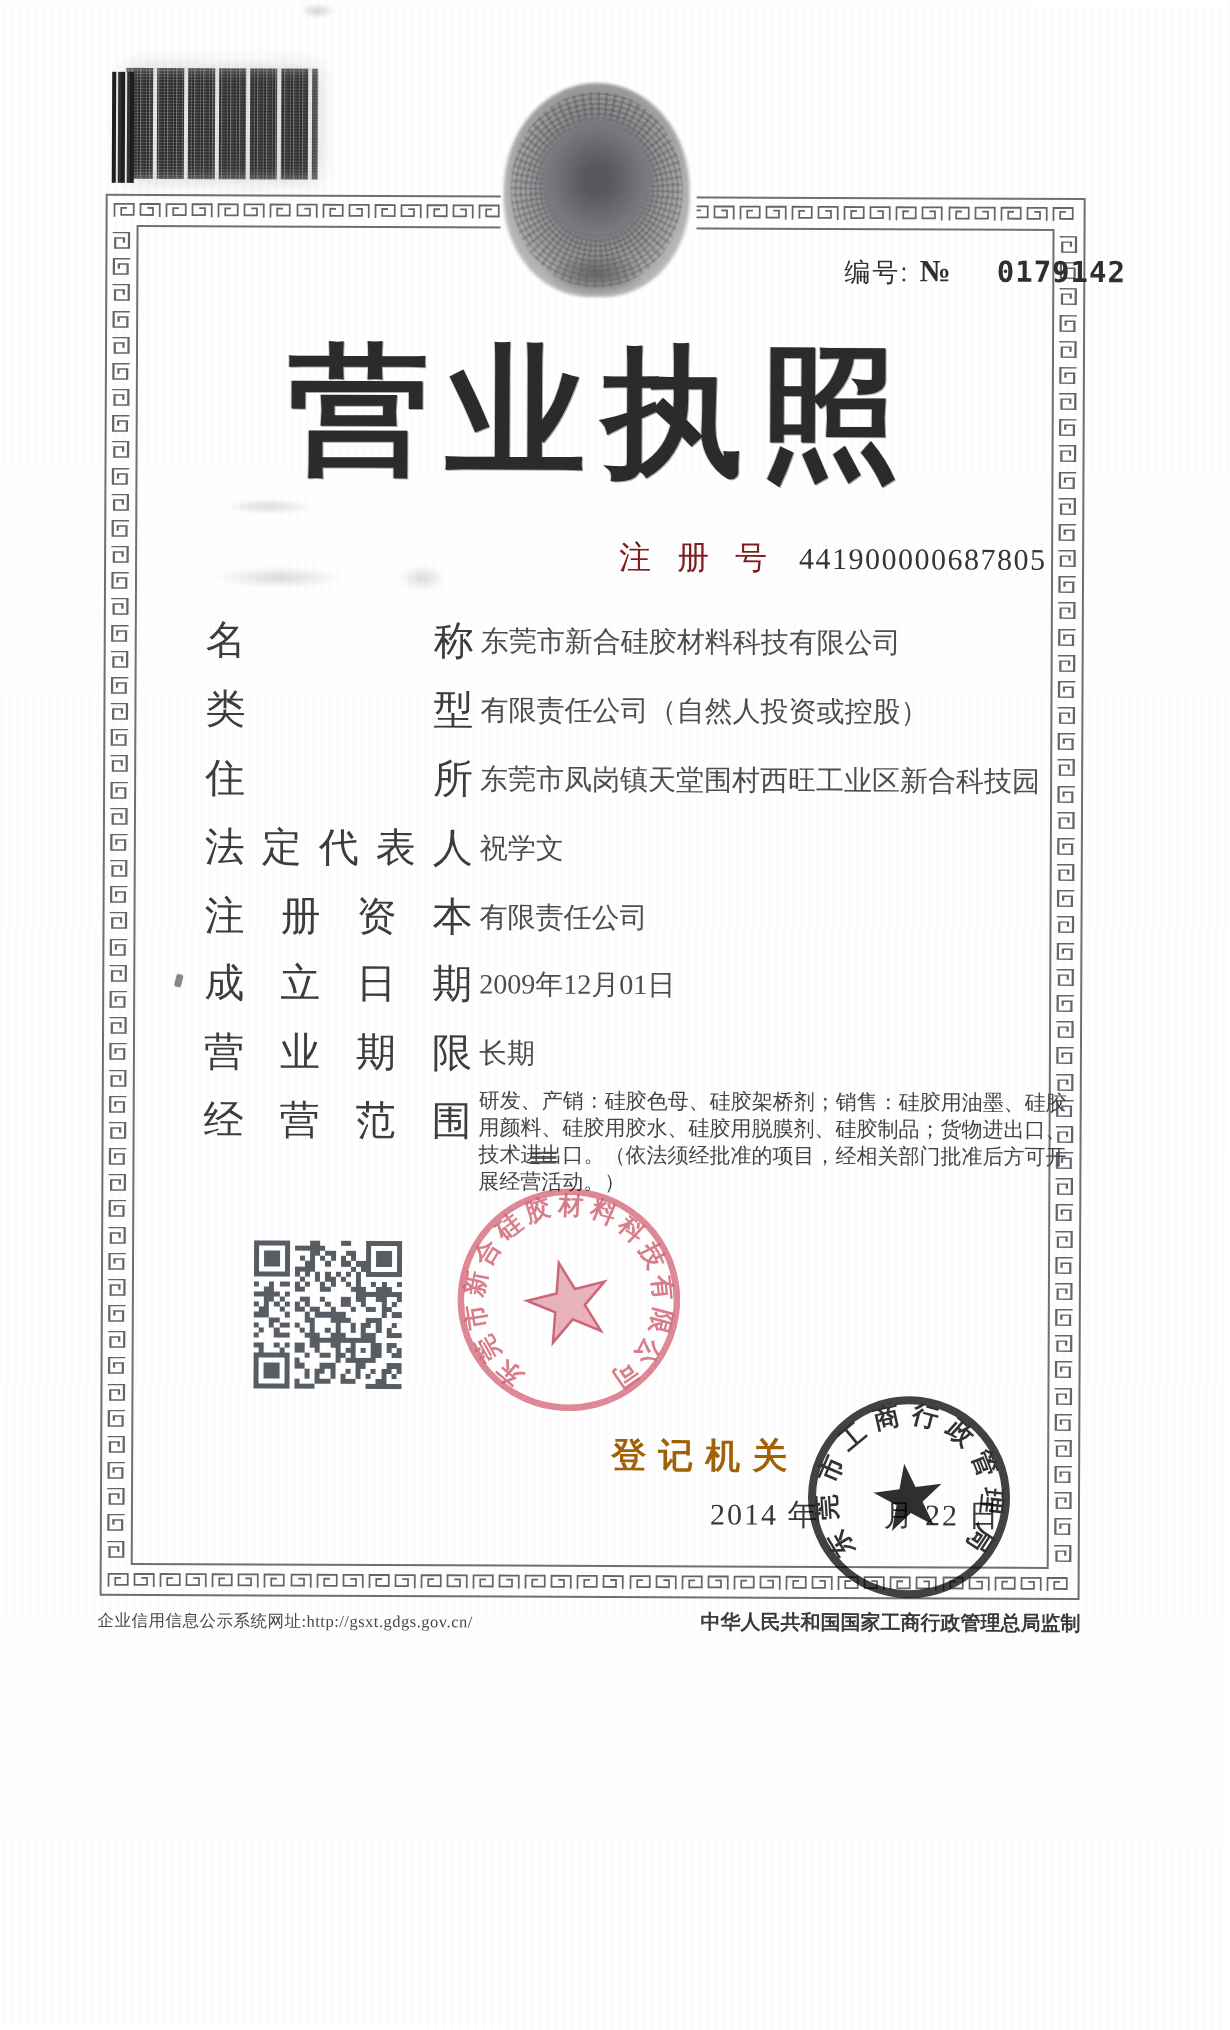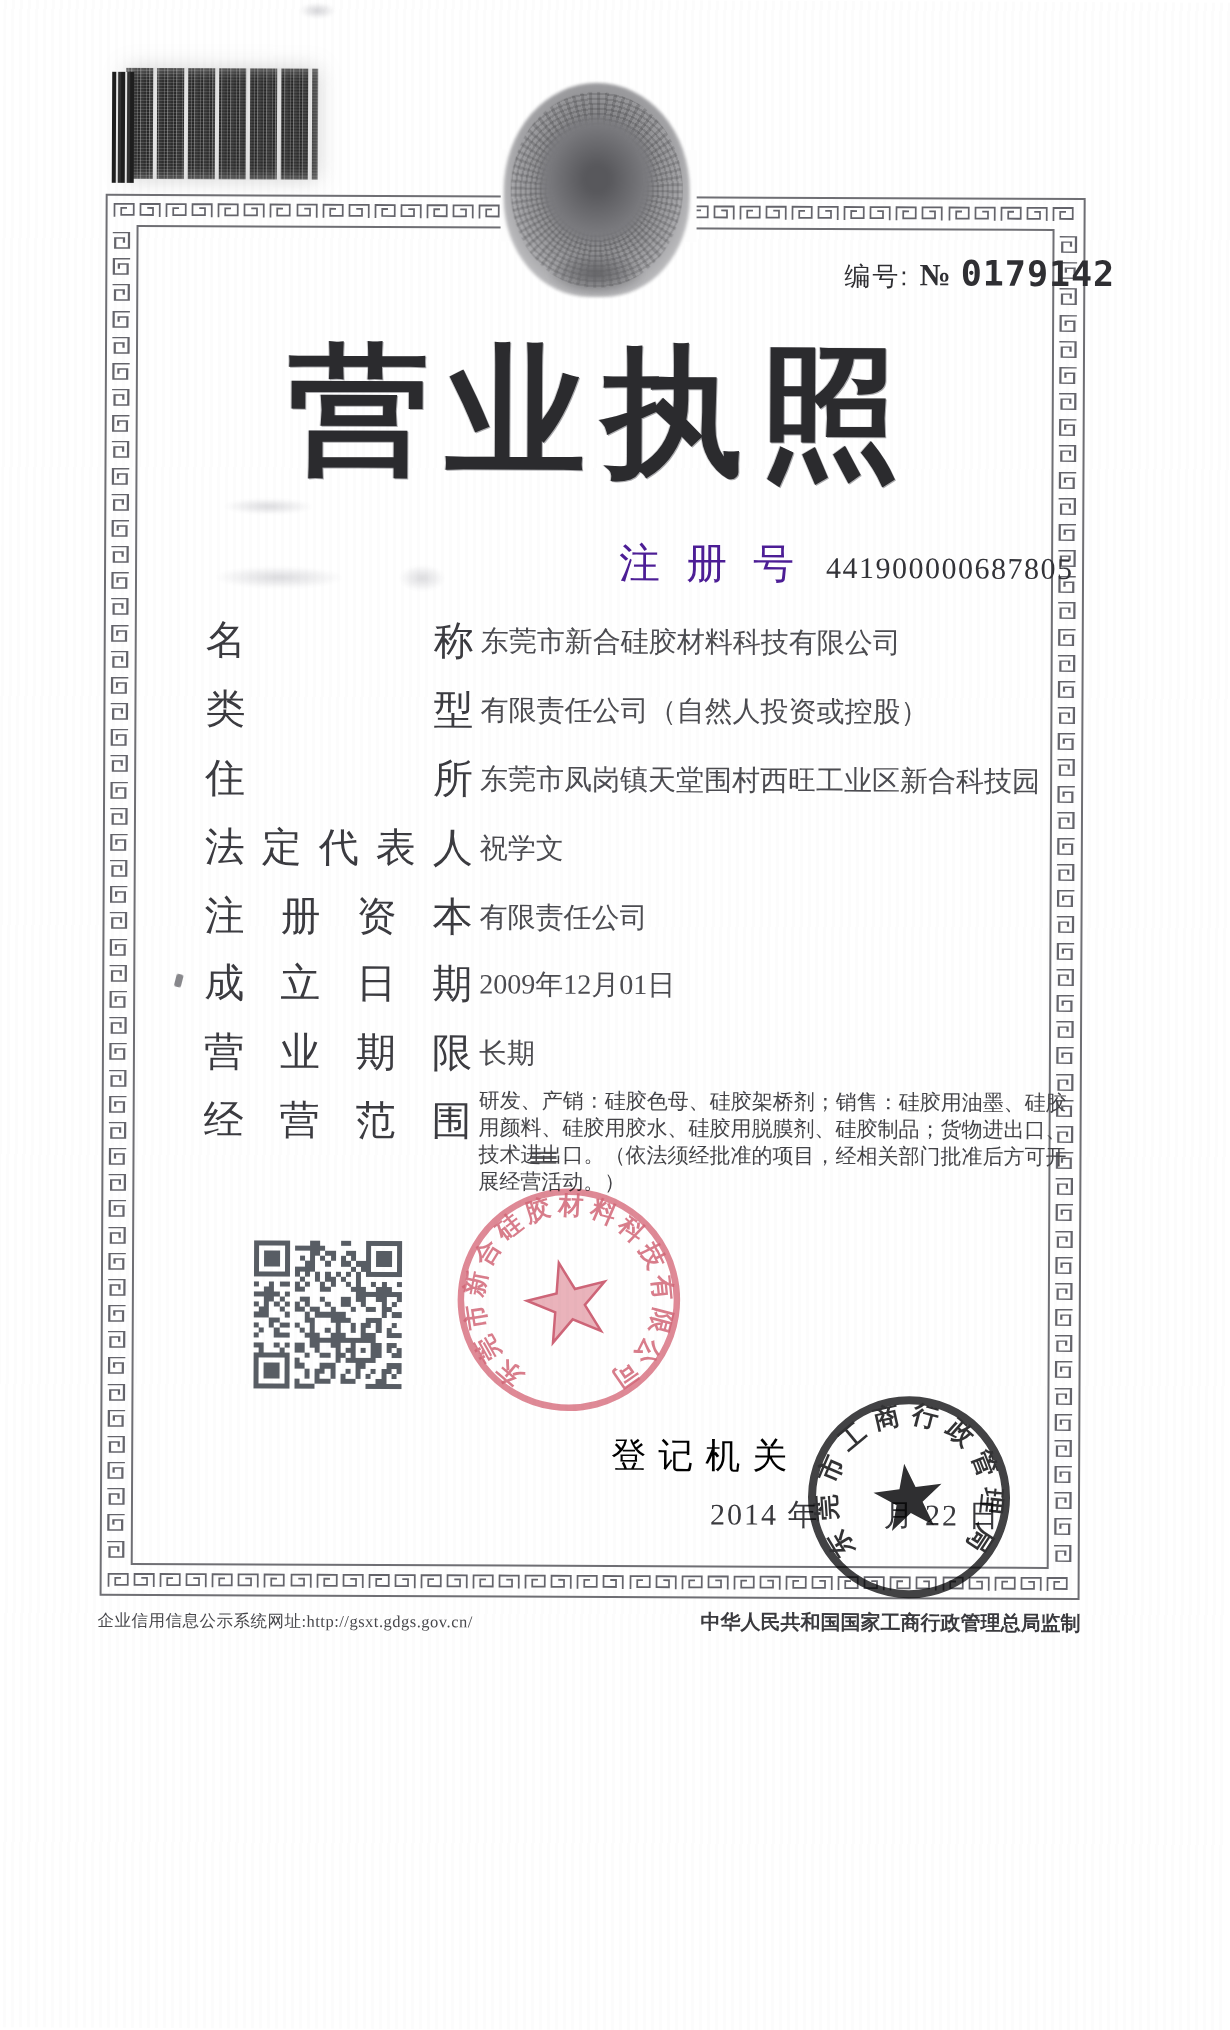--- a/index.html
+++ b/index.html
@@ -49,48 +49,48 @@
   .band.v .t:nth-child(even) svg{transform:rotate(90deg) scaleY(-1);}
   .band-top{left:109px;top:202px;width:964px;height:20px;}
   .band-bottom{left:109px;top:1572px;width:964px;height:20px;}
   .band-left{left:109px;top:230px;width:20px;height:1334px;}
   .band-right{left:1056px;top:230px;width:20px;height:1334px;}
 
   
   .serial{left:842px;top:252px;display:flex;align-items:baseline;gap:10px;z-index:6;color:#2f2f33;}
   .serial .lab{font-size:26px;letter-spacing:2px;}
   .serial .sym{font-size:31px;font-weight:700;font-family:"Liberation Serif",serif;}
-  .serial .num{font-size:35px;font-family:"DejaVu Sans Mono",monospace;font-weight:600;letter-spacing:1px;}
+  .serial .num{font-size:29px;font-family:"DejaVu Sans Mono",monospace;font-weight:600;letter-spacing:1px;margin-left:36px;}
 
   .title{left:287px;top:341px;width:640px;font-size:140px;line-height:1.02;font-weight:800;
        color:#2b2b2e;letter-spacing:17px;white-space:nowrap;z-index:6;
        text-shadow:1px 1px 0 rgba(90,90,95,.5),-1px 0 0 rgba(110,110,115,.35);}
 
   .regno{left:618px;top:536px;display:flex;align-items:baseline;z-index:6;}
-  .regno .lab{font-size:41px;font-weight:500;letter-spacing:26px;color:#4c1d95;}
+  .regno .lab{font-size:32px;font-weight:500;letter-spacing:26px;color:#7f1d1d;}
   .regno .num{font-size:30px;font-family:"Liberation Serif",serif;letter-spacing:1.5px;color:#333338;margin-left:6px;}
 
   
   .row{position:absolute;left:205px;width:860px;height:54px;}
   .flabel{position:absolute;left:0;top:0;width:268px;display:flex;justify-content:space-between;
        font-size:40px;font-weight:500;color:#3b3b40;}
   .fvalue{position:absolute;left:275px;top:9px;font-size:28px;color:#4c4c51;white-space:nowrap;
        font-family:"Liberation Serif",serif;}
   .row.scope{height:130px;}
   .row.scope .fvalue{top:-6px;width:588px;white-space:normal;font-size:21px;line-height:27px;
        text-align:justify;color:#434347;}
 
   
   .qr{left:256px;top:1242px;width:148px;height:148px;z-index:6;filter:blur(.3px);}
 
   
   .seal-red{left:451px;top:1180px;width:240px;height:240px;z-index:8;opacity:.85;mix-blend-mode:multiply;}
   .seal-black{left:802px;top:1386px;width:220px;height:220px;z-index:9;opacity:.9;mix-blend-mode:multiply;}
 
-  .registry{left:614px;top:1432px;font-size:35px;font-weight:400;letter-spacing:12px;color:#000000;z-index:6;}
+  .registry{left:614px;top:1432px;font-size:35px;font-weight:700;letter-spacing:12px;color:#a16207;z-index:6;}
   .issue-date{left:713px;top:1494px;font-size:30px;color:#39393d;z-index:5;white-space:pre;
        font-family:"Liberation Serif",serif;letter-spacing:2px;}
 
   
   .footer-left{left:101px;top:1612px;font-size:16.5px;color:#47474b;font-family:"Liberation Serif",serif;letter-spacing:.5px;}
   .footer-right{left:704px;top:1608px;width:380px;font-size:20px;font-weight:600;color:#3a3a3e;text-align:right;
        font-family:"Liberation Serif",serif;}
 
   
   .smudge{pointer-events:none;filter:blur(1.6px);opacity:.45;

